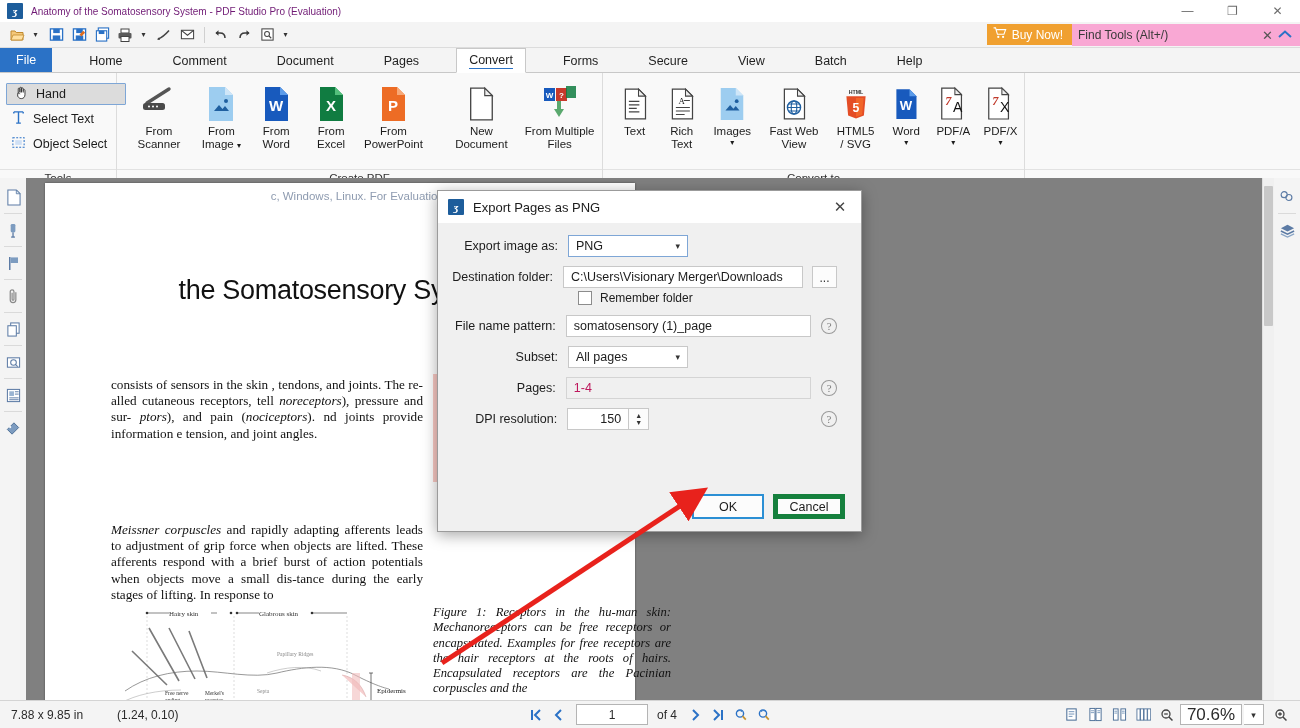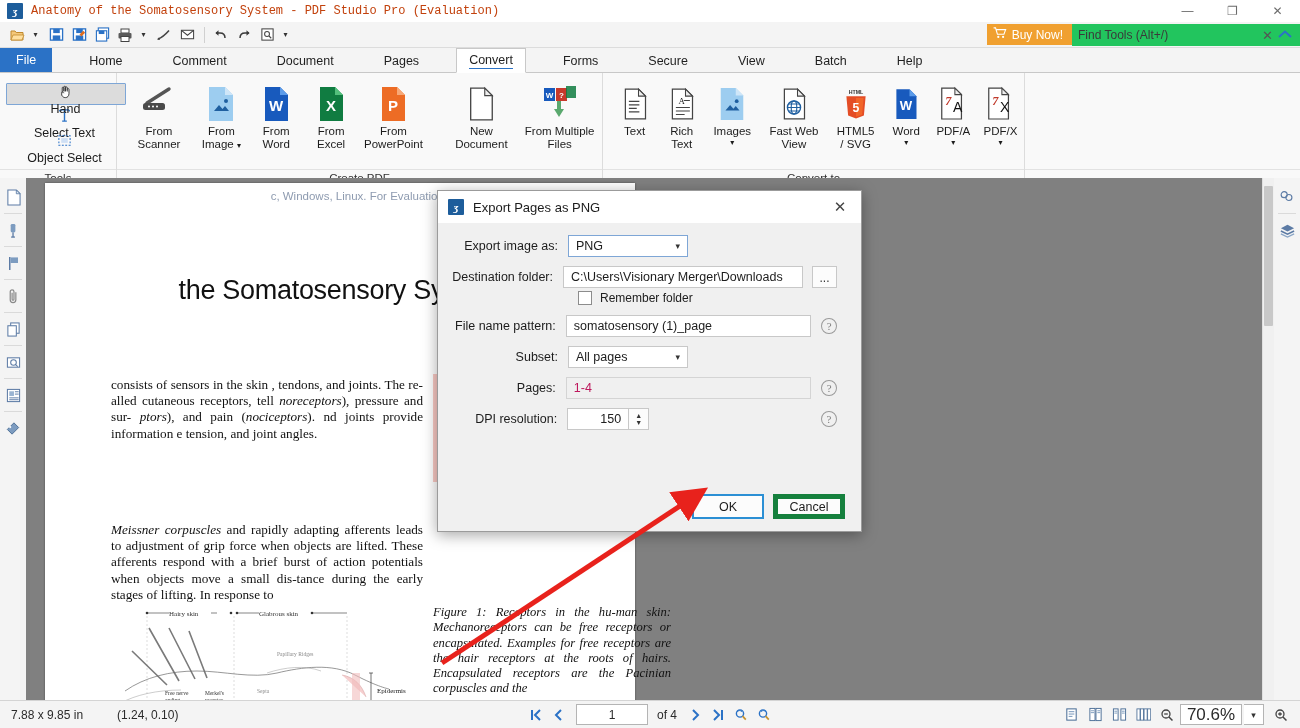--- a/index.html
+++ b/index.html
@@ -20,21 +20,21 @@
     background: #ffffff; border-bottom: 0px solid #e6e6e6;
     position: relative;
   }
   .titlebar .appicon {
     width: 16px; height: 16px; margin-left: 7px; margin-right: 8px;
     background: #1d5d9b; color: #fff; font-size: 11px;
     display: flex; align-items: center; justify-content: center;
     font-family: "Liberation Serif", serif; font-style: italic; font-weight: bold;
     border-radius: 1px;
   }
-  .titlebar .title { font-size: 12px; color: #c2410c; font-family: Liberation Mono, monospace; }
+  .titlebar .title { font-size: 10px; color: #701a75; }
   .winbtns { position: absolute; right: 0; top: 0; height: 22px; display: flex; }
   .winbtn {
     width: 45px; height: 22px; display: flex; align-items: center; justify-content: center;
     color: #6b6b6b; font-size: 12px;
   }
 
   
   .qat {
     height: 26px; background: #f4f4f4; border-bottom: 1px solid #dcdcdc;
     display: flex; align-items: center; padding-left: 6px; position: relative;
@@ -47,21 +47,21 @@
     font-size: 8px; color: #333; margin-right: 3px; }
   .qat-sep { width: 1px; height: 16px; background: #d0d0d0; margin: 0 5px; }
 
   .buynow {
     position: absolute; right: 228px; top: 2px; height: 21px;
     background: #f0a030; color: #ffffff; font-size: 12px;
     display: flex; align-items: center; padding: 0 9px 0 6px; gap:5px;
   }
   .findtools {
     position: absolute; right: 0px; top: 2px; width: 228px; height: 22px;
-    background: #22c55e; border: 0px solid #cfcfcf;
+    background: #f9a8d4; border: 0px solid #cfcfcf;
     display: flex; align-items: center; padding-left: 6px;
     font-size: 12px; color: #3a3a3a;
   }
   .findtools .ftx { margin-left: auto; color:#555; font-size: 13px; padding: 0 5px; }
   .findtools .ftc { color:#1f6fc4; font-size: 11px; padding-right: 8px; }
 
   
   .menubar {
     height: 25px; background: #f4f4f4; display: flex; align-items: stretch;
     border-bottom: 1px solid #c8c8c8; position: relative; gap: 24px;
@@ -90,22 +90,22 @@
   .rgroup-label {
     height: 17px; font-size: 11.5px; color: #333; text-align: center;
     display: flex; align-items: center; justify-content: center;
     border-top: 1px solid #e2e2e2;
   }
   .rgroup.sep { border-right: 1px solid #dcdcdc; }
 
   
   .tools-col { display: flex; flex-direction: column; padding: 4px 0 0 6px; gap: 3px; }
   .tool-row {
-    display: flex; align-items: center; height: 22px;
-    padding: 0 8px 0 5px; font-size: 12.5px; color: #1c1c1c; border-radius: 1px; flex-direction: column;
+    display: flex; align-items: center; gap: 7px; height: 22px;
+    padding: 0 8px 0 5px; font-size: 12.5px; color: #1c1c1c; border-radius: 1px;
   }
   .tool-row.sel { background: #dcdcdc; }
 
   
   .bigbtn {
     width: 62px; display: flex; flex-direction: column; align-items: center;
     padding: 3px 2px 0 2px; text-align: center; font-size: 11.5px; color: #1c1c1c;
     line-height: 13px; border: 1px solid transparent; border-radius: 2px;
   }
   .bigbtn .ic { height: 42px; display: flex; align-items: center; justify-content: center; }

